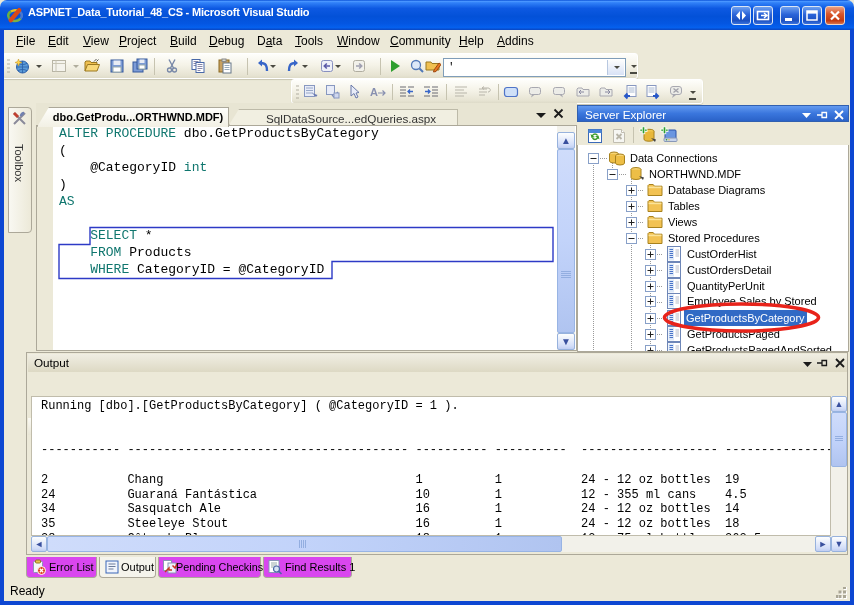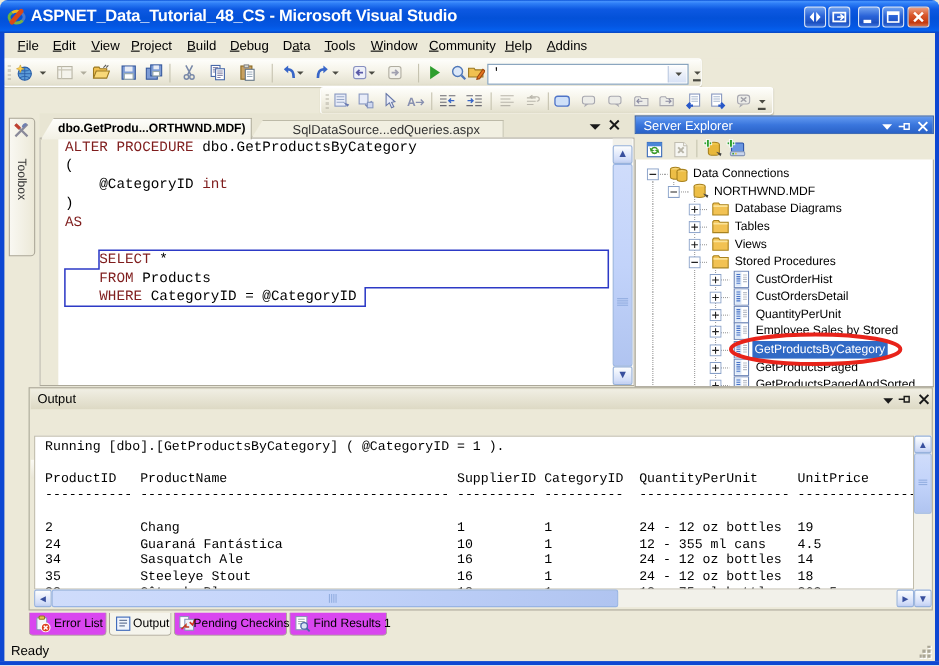--- a/index.html
+++ b/index.html
@@ -3,21 +3,21 @@
 <meta charset="utf-8">
 <style>
 html,body{margin:0;padding:0;background:#fff;}
 #w{position:relative;width:854px;height:605px;background:#ece9d8;overflow:hidden;
    font-family:"Liberation Sans",sans-serif;font-size:12px;color:#000;}
 .abs{position:absolute;}
 .mono{font-family:"Liberation Mono",monospace;}
 
 #title{left:0;top:0;width:854px;height:30px;border-radius:7px 7px 0 0;
  background:linear-gradient(180deg,#0b52d8 0%,#4895ff 5%,#3181f8 9%,#0d59e2 28%,#0351d8 55%,#0456e2 78%,#0560ee 92%,#0a45c0 100%);}
-#title .cap{left:28px;top:6px;color:#fff;font-size:15px;font-weight:bold;letter-spacing:-0.2px;}
+#title .cap{left:28px;top:6px;color:#fff;font-size:11px;font-weight:bold;letter-spacing:-0.2px;}
 .tbtn{top:6px;width:20px;height:19px;border-radius:3px;border:1px solid #dce6f5;
  background:linear-gradient(180deg,#6ea0ef 0%,#2a63d8 45%,#1c50c0 80%,#3a72dd 100%);box-sizing:border-box;}
 .tbtn.close{background:linear-gradient(180deg,#eb9e80 0%,#d9572c 40%,#c43a10 80%,#d8734c 100%);border-color:#f2d4c2;}
 
 #menubar{left:4px;top:30px;width:846px;height:23px;background:#ece9d8;}
 .mi{top:4px;}
 
 .tbstrip{background:linear-gradient(180deg,#fefefb 0%,#f5f3e8 45%,#e6e3d2 90%,#dedbc8 100%);
  border-radius:3px;border:1px solid #fff;box-shadow:0 1px 1px #c8c5b2;box-sizing:border-box;}
 #tb1{left:2px;top:53px;width:636px;height:26px;}
@@ -35,21 +35,21 @@
 #tabbar{left:0;top:0;width:541px;height:22px;background:#e8e5d3;}
 #tab1{left:1px;top:4px;width:192px;white-space:nowrap;height:20px;background:linear-gradient(180deg,#fefefb,#f2f0e4);
  border:1px solid #aca899;border-bottom:none;clip-path:polygon(12px 0,100% 0,100% 100%,0 100%);
  font-weight:bold;font-size:11px;padding:3px 4px 0 14px;box-sizing:border-box;white-space:nowrap;text-align:center;}
 #tab2{left:193px;top:6px;width:229px;height:16px;background:#f1efe1;
  border:1px solid #bdbaa8;border-bottom:none;clip-path:polygon(10px 0,100% 0,100% 100%,0 100%);
  font-size:11.7px;color:#333;padding:2px 4px 0 36px;box-sizing:border-box;white-space:nowrap;}
 #edbody{left:0;top:22px;width:541px;height:226px;background:#fff;border:1px solid #aca899;box-sizing:border-box;}
 #edmargin{left:1px;top:23px;width:16px;height:224px;background:#ece9d8;}
 .cl{left:23px;height:17px;line-height:17px;font-size:13px;white-space:pre;}
-.kw{color:#7f1d1d;}
+.kw{color:#0f766e;}
 
 .sbv,.sbh{background:#f2f1ea;}
 .sbtn{background:linear-gradient(180deg,#fdfefe,#d2ddf8 80%,#c0cef2);border:1px solid #97b2dd;border-radius:2px;box-sizing:border-box;
  color:#39509e;text-align:center;}
 .sth{background:linear-gradient(90deg,#cfdcfb,#c2d3fa 50%,#b0c4f0);border:1px solid #98b4e4;border-radius:2px;box-sizing:border-box;}
 .sthh{background:linear-gradient(180deg,#cfdcfb,#c2d3fa 50%,#b0c4f0);border:1px solid #98b4e4;border-radius:2px;box-sizing:border-box;}
 
 #sx{left:577px;top:105px;width:272px;height:247px;}
 #sxtitle{left:0;top:0;width:272px;height:17px;background:linear-gradient(180deg,#639af0 0%,#3a76dd 50%,#2a62c8 100%);
  color:#fff;font-size:11.7px;border:1px solid #3160b0;box-sizing:border-box;}
@@ -558,21 +558,20 @@
     <svg class="abs" style="left:420px;top:3px" width="19" height="18" viewBox="0 0 19 18">
           <rect x="1" y="1" width="17" height="16" fill="#b8cce8" stroke="#5a78a8"></rect>
           <rect x="2.5" y="2.5" width="14" height="13" fill="#2a66c8"></rect>
           <rect x="4" y="4" width="11" height="10" fill="#e8eef8"></rect>
           <path d="M12 6 L12 9 L6 9 M8 7 L5.5 9 L8 11" stroke="#223" stroke-width="1.2" fill="none"></path>
         </svg>
   </div>
   <div id="outtext" class="abs">
     <div class="abs orow mono" style="top:1.50px">Running [dbo].[GetProductsByCategory] ( @CategoryID = 1 ).</div>
     <div class="abs orow mono" style="top:16.35px"></div>
-    <div class="abs orow mono" style="top:31.20px">ProductID   ProductName                             SupplierID CategoryID  QuantityPerUnit     UnitPrice</div>
     <div class="abs orow mono" style="top:46.05px">----------- --------------------------------------- ---------- ----------  ------------------- ---------------------</div>
     <div class="abs orow mono" style="top:75.75px">2           Chang                                   1          1           24 - 12 oz bottles  19</div>
     <div class="abs orow mono" style="top:90.60px">24          Guaraná Fantástica                      10         1           12 - 355 ml cans    4.5</div>
     <div class="abs orow mono" style="top:105.45px">34          Sasquatch Ale                           16         1           24 - 12 oz bottles  14</div>
     <div class="abs orow mono" style="top:120.30px">35          Steeleye Stout                          16         1           24 - 12 oz bottles  18</div>
     <div class="abs orow mono" style="top:135.15px">38          Côte de Blaye                           18         1           12 - 75 cl bottles  263.5</div>
   </div>
   <div class="abs sbh" style="left:4px;top:183px;width:800px;height:16px"></div>
   <div class="abs sbtn" style="left:4px;top:183px;width:16px;height:16px;line-height:14px;font-size:9px">◄</div>
   <div class="abs sbtn" style="left:788px;top:183px;width:16px;height:16px;line-height:14px;font-size:9px">►</div>

